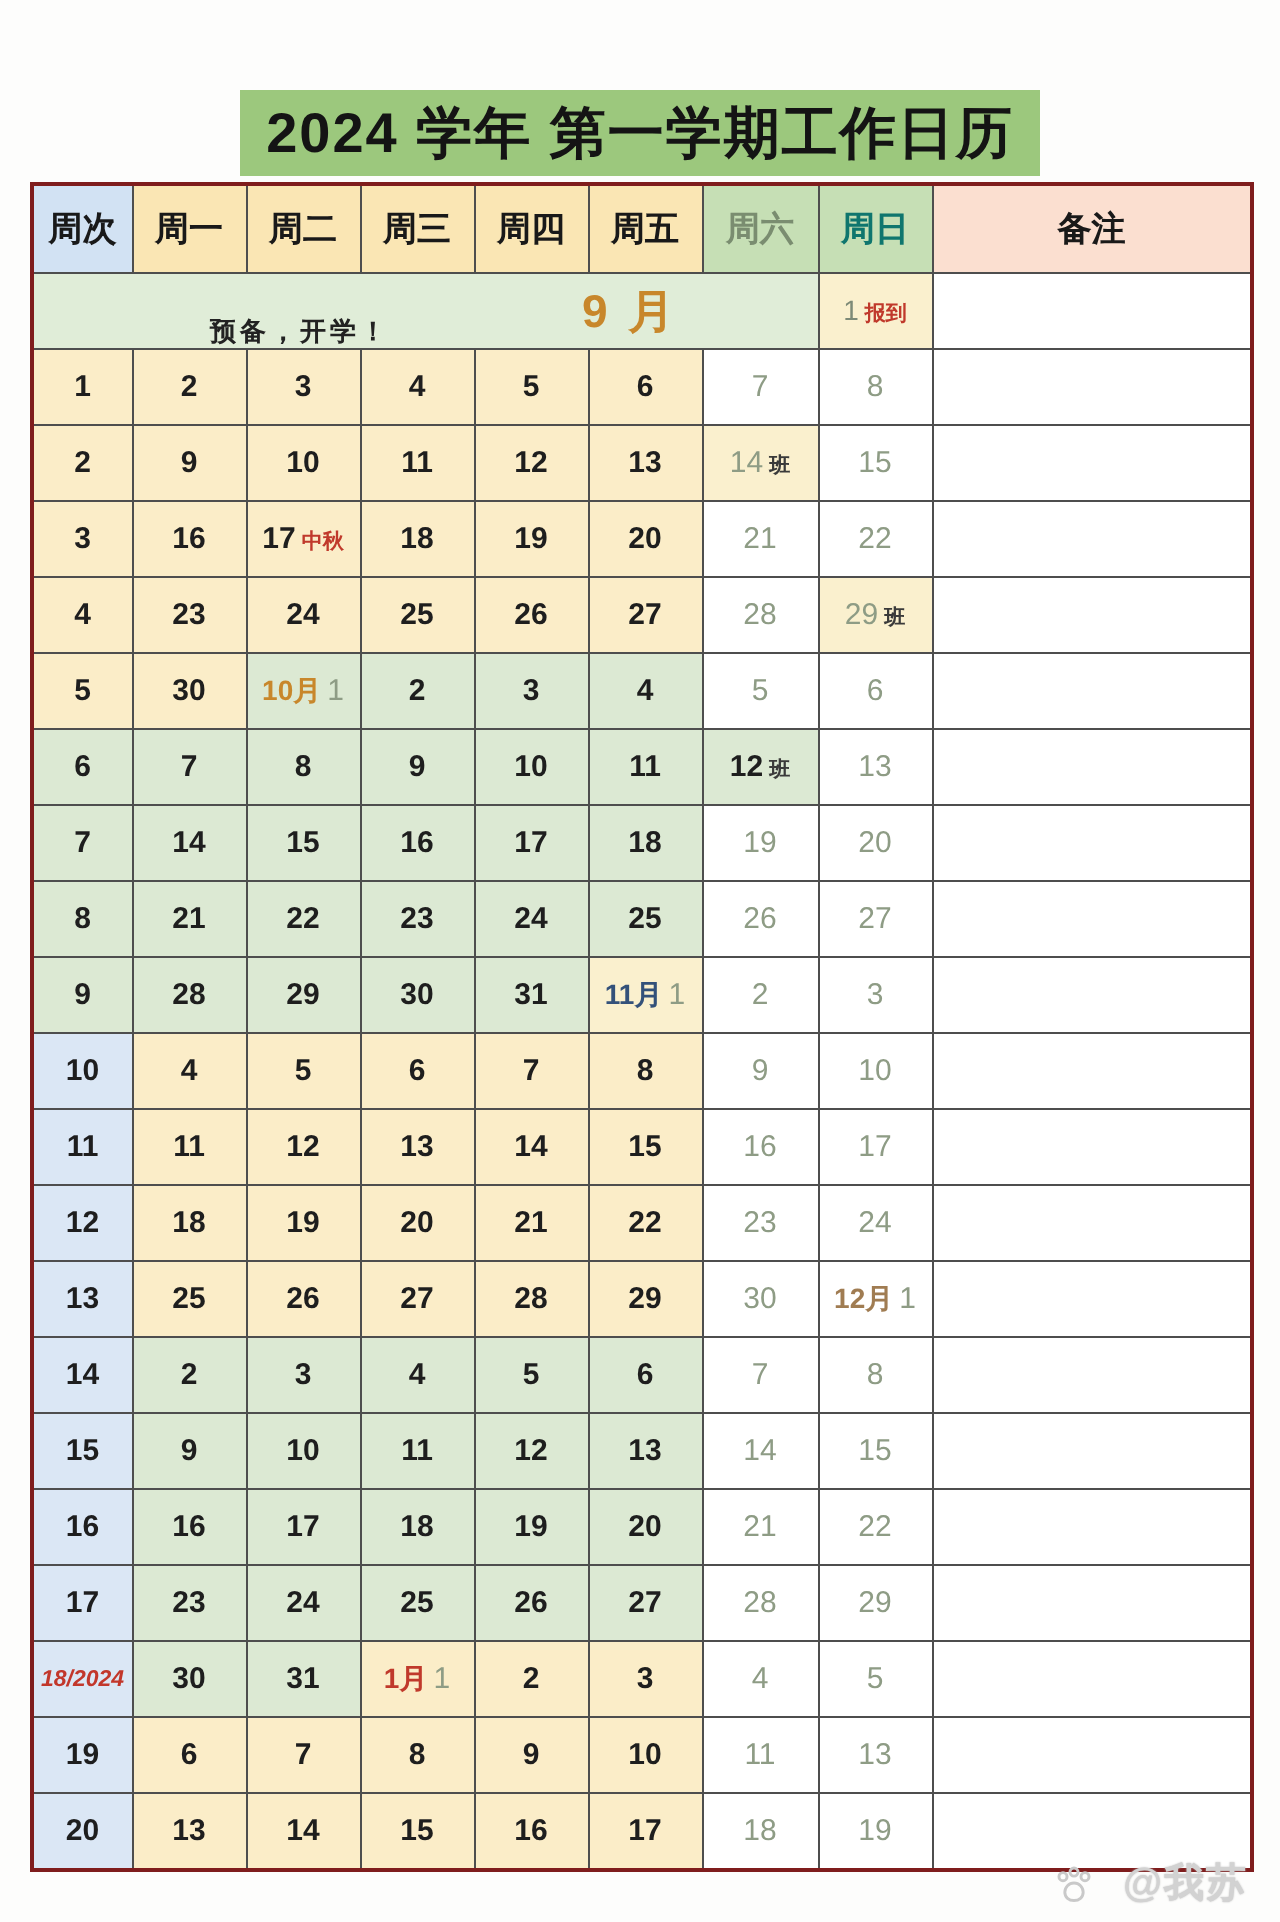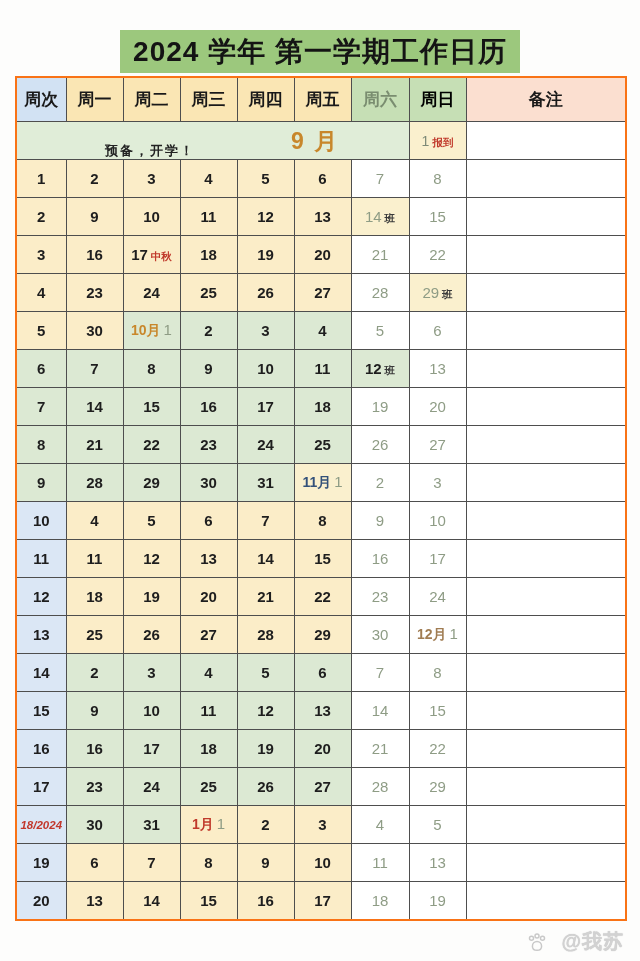--- a/index.html
+++ b/index.html
@@ -1,30 +1,30 @@
 <!DOCTYPE html>
 <html><head>
 <meta charset="utf-8">
 <style>
   html,body{margin:0;padding:0;background:#ffffff;}
   .page{position:relative;width:640px;height:961px;background:#fdfdfc;overflow:hidden;
         font-family:"Liberation Sans","DejaVu Sans",sans-serif;}
-  .title-wrap{text-align:center;padding-top:30px;border-radius:10px;}
+  .title-wrap{text-align:center;padding-top:45px;border-radius:10px;}
   .title{display:inline-block;background:#9cc87d;color:#141414;font-size:28px;font-weight:700;
          line-height:43px;padding:0 13px;letter-spacing:1px;}
   .subtitle{text-align:right;margin:3px 16px 2px 0;font-size:13px;font-weight:600;color:#2a2a2a;}
   table{border-collapse:collapse;table-layout:fixed;margin:3px 0 0 15px;width:610px;
-        border:2px solid #f97316;}
+        border:2px solid #7f1d1d;}
   th,td{border:1px solid #4e4e4e;text-align:center;vertical-align:middle;padding:0;overflow:hidden;}
   th{height:43px;font-size:17px;font-weight:700;color:#191919;}
   td{height:37px;font-size:15px;}
   
   .bg-hb{background:#d2e2f3;} .bg-hy{background:#fae6b4;} .bg-hg{background:#c6dfb5;}
   .bg-hp{background:#fbdfd0;}
-  .fg-sat{color:#7a8d70;} .fg-sun{color:#000000;}
+  .fg-sat{color:#7a8d70;} .fg-sun{color:#0f766e;}
   
   .bg-y{background:#fbedc8;} .bg-g{background:#dce9d3;} .bg-w{background:#ffffff;}
   .bg-b{background:#dbe7f5;} .bg-m{background:#e0edd8;} .bg-s{background:#faf0ce;}
   
   .c-k{color:#1e1e1e;font-weight:700;}
   .c-m{color:#8e9c85;font-weight:400;}
   .pre{font-weight:700;font-size:14px;margin-right:3px;}
   .pc-orange{color:#c8872b;} .pc-navy{color:#33517a;} .pc-brown{color:#a07c52;text-align:right;} .pc-red{color:#c0392b;}
   .tag{font-size:10.5px;font-weight:700;margin-left:3px;}
   .gc-dark{color:#3a3a3a;} .gc-red{color:#c0392b;}

